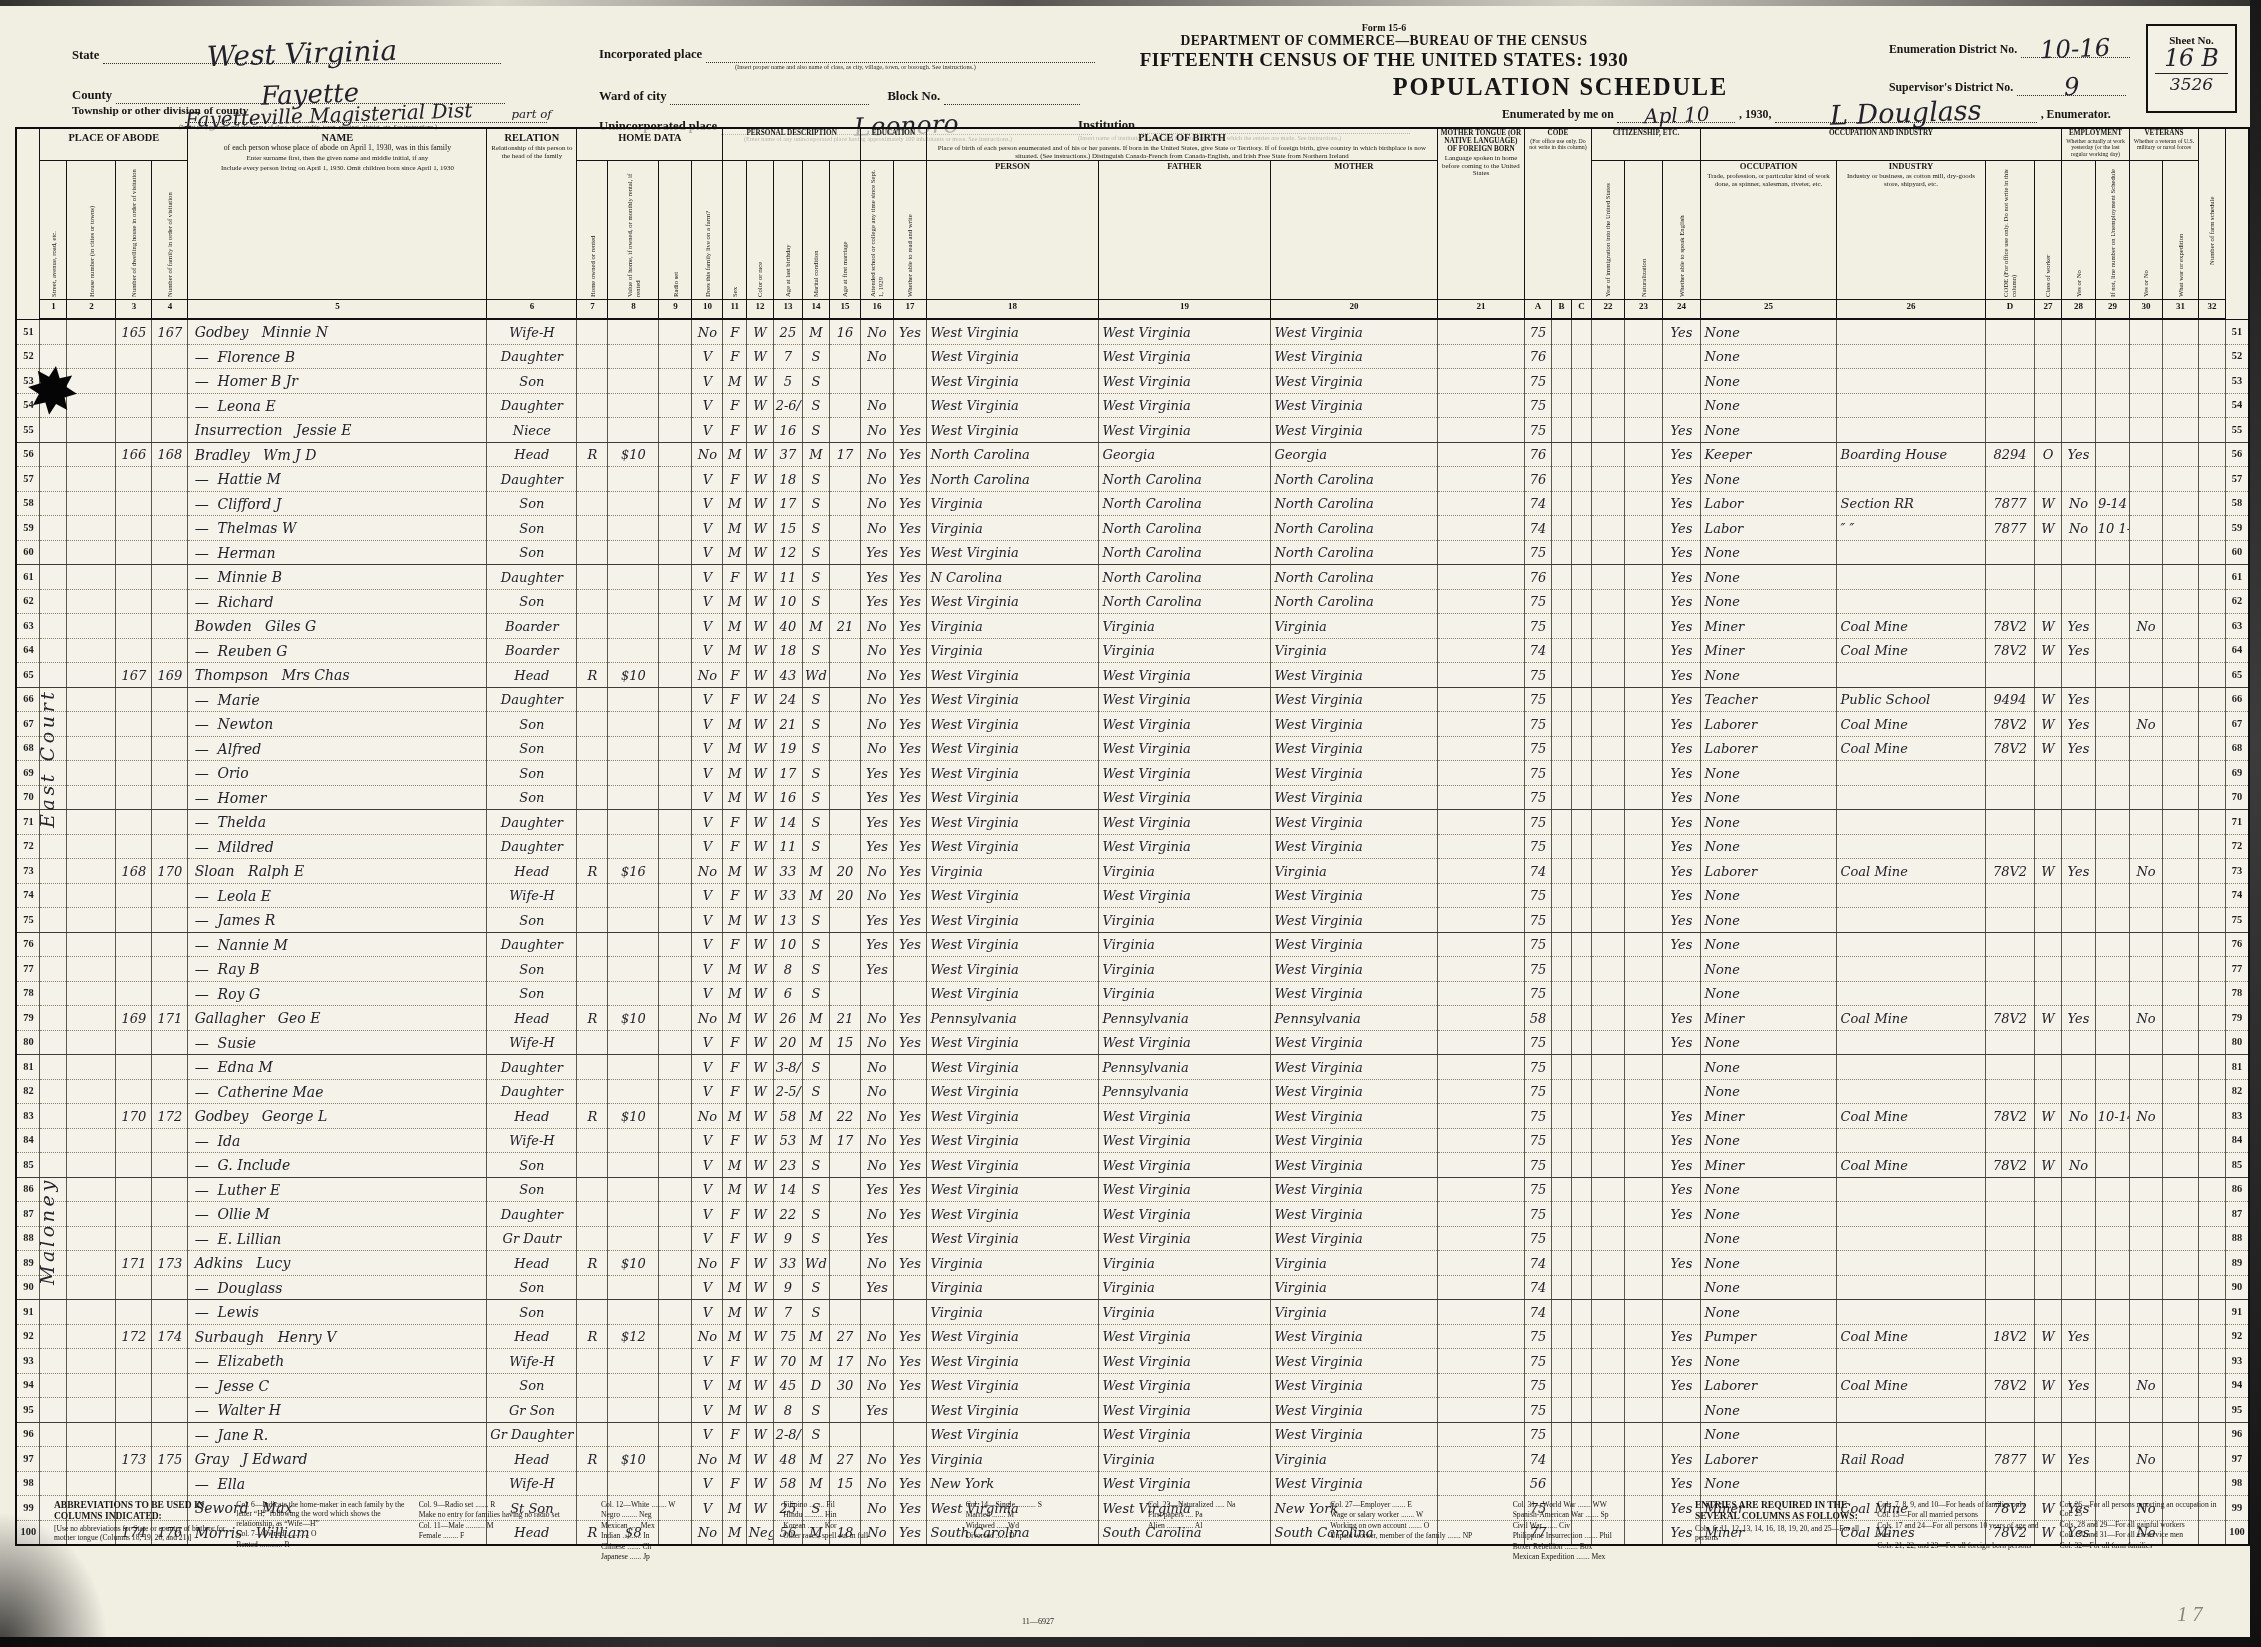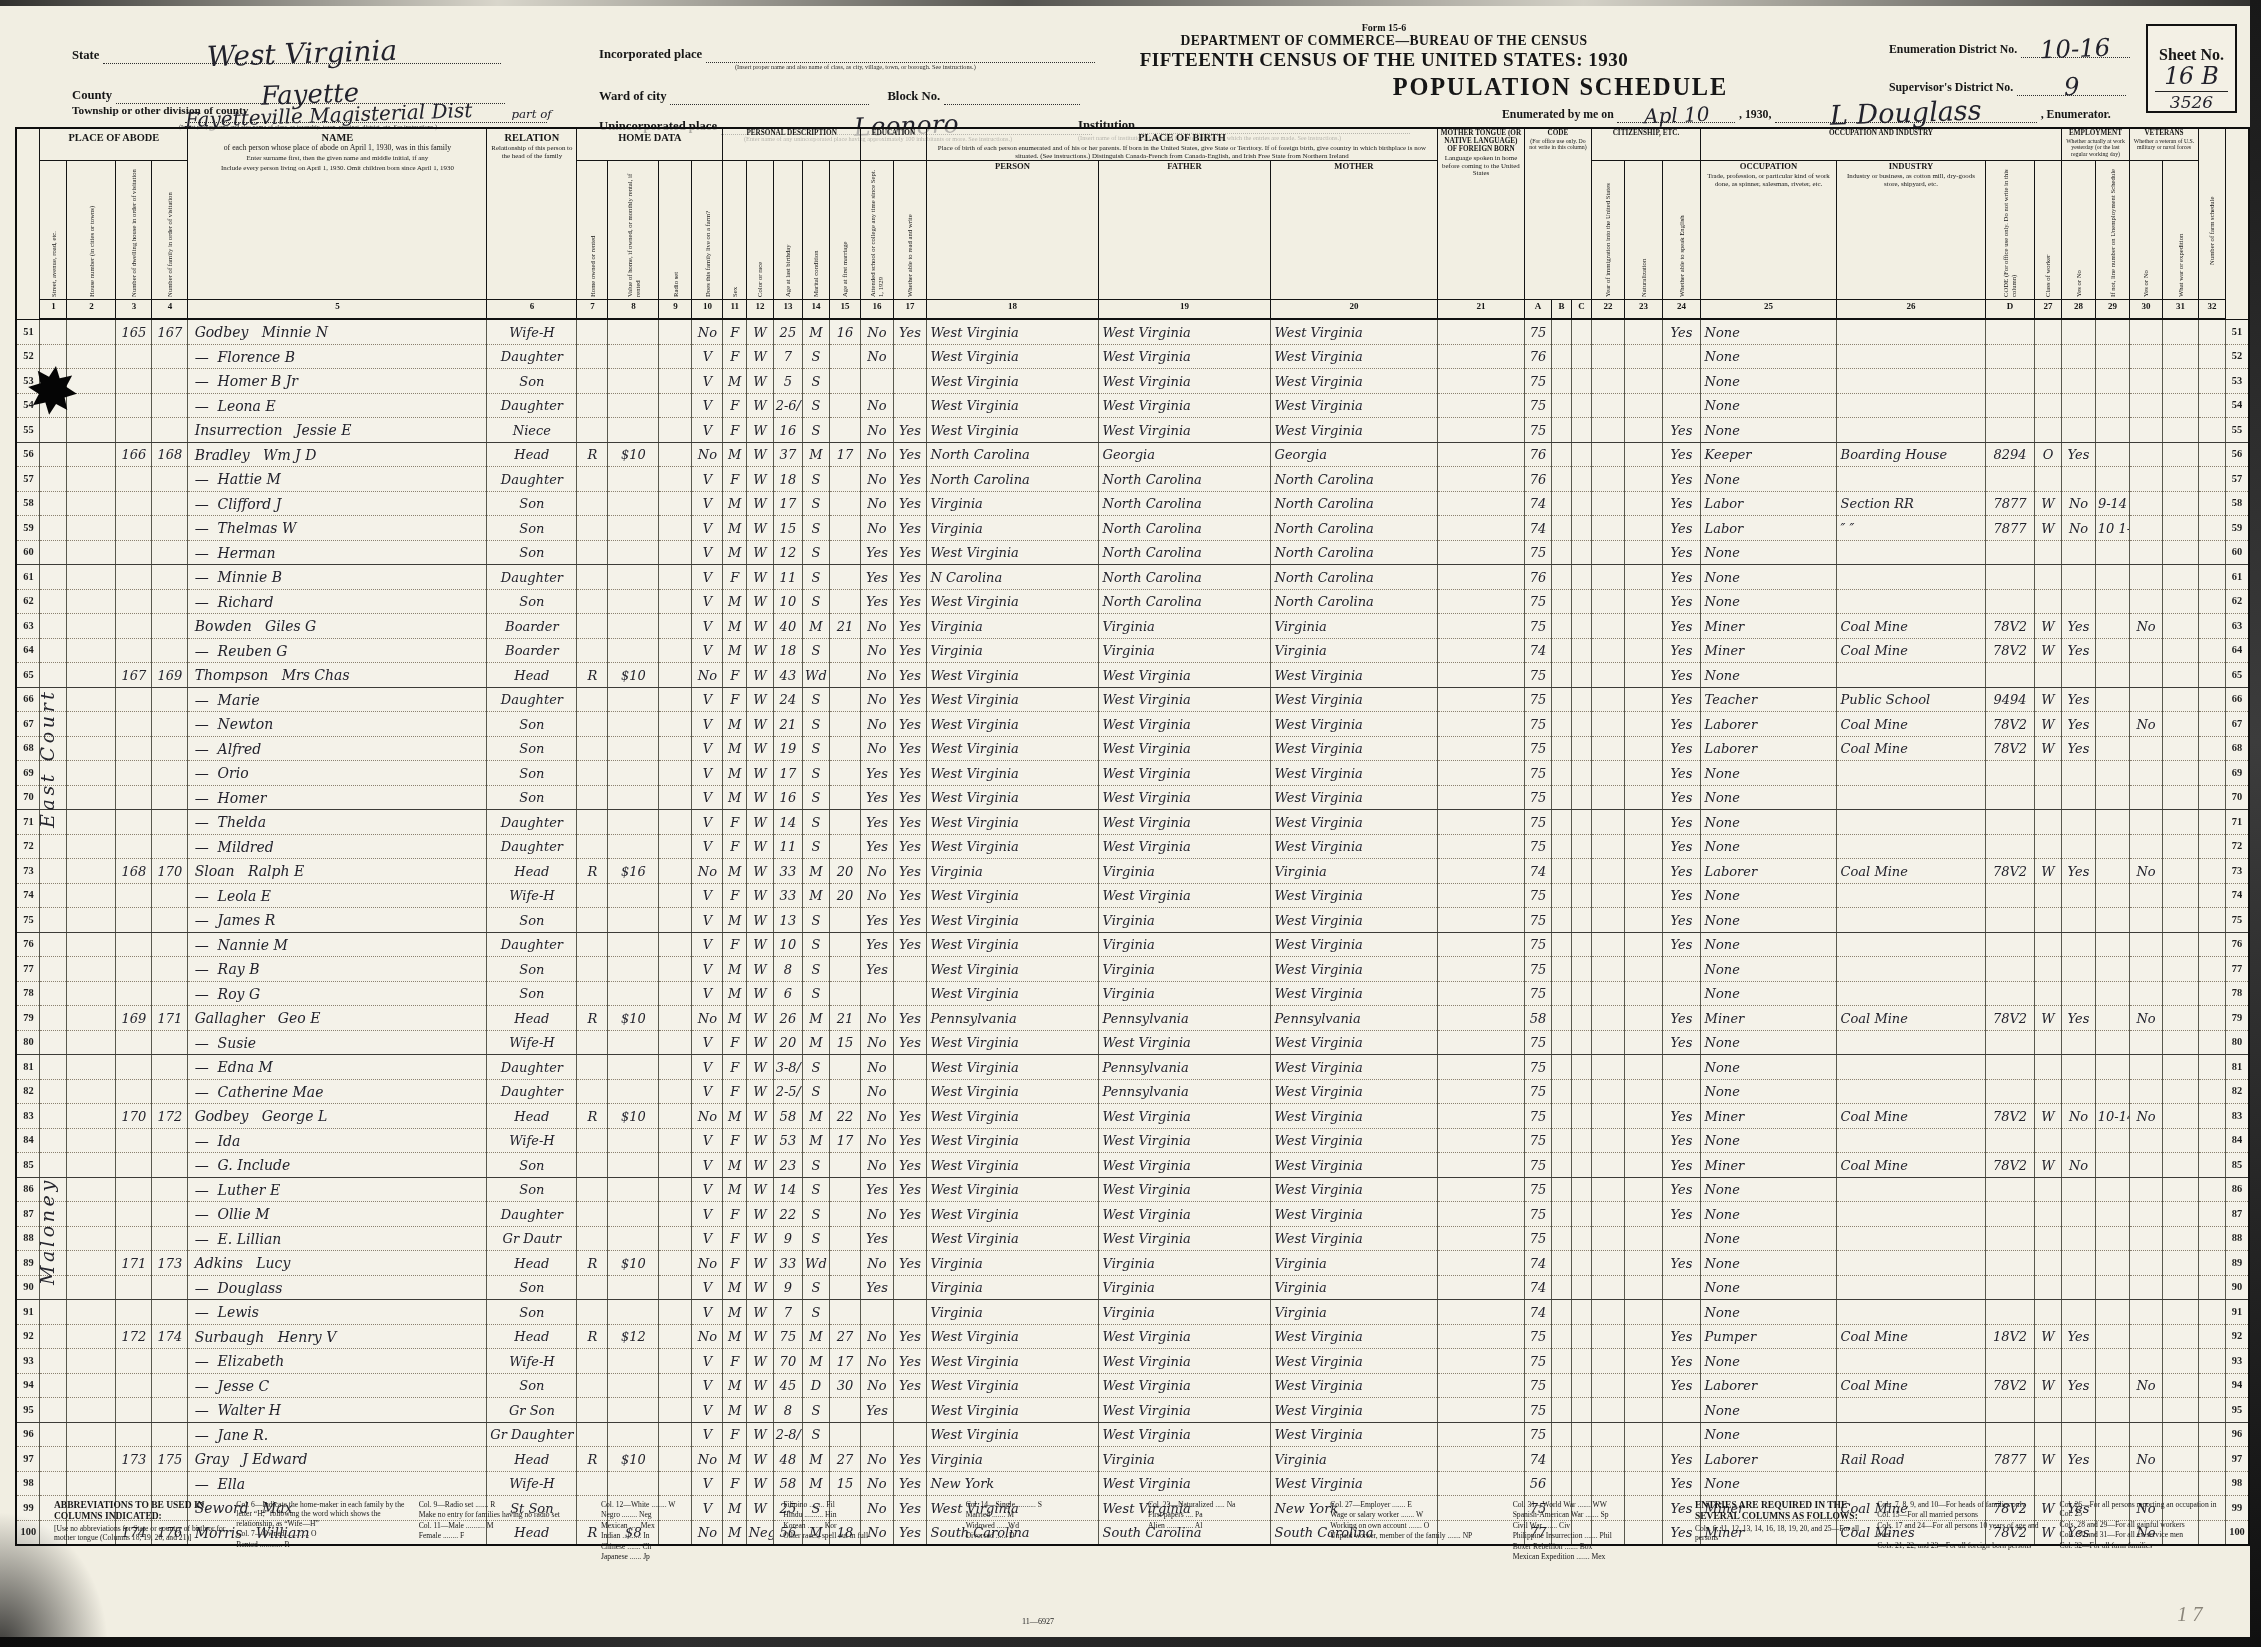--- a/index.html
+++ b/index.html
@@ -25,21 +25,21 @@
   .note{font-size:6.3px;color:#2b2b2b;}
   .fline{display:inline-block;border-bottom:1.8px dotted #2e2e2e;text-align:center;vertical-align:baseline;}
   .hv{font-size:24.4px;line-height:.6;position:relative;top:3.6px;transform:rotate(-2deg);display:inline-block;}
   .hv-sm{font-size:20px;}
   .ctr{text-align:center;}
   .ttl-form{font-size:10px;font-weight:bold;}
   .ttl-dept{font-size:13.6px;font-weight:bold;letter-spacing:0.5px;}
   .ttl-census{font-size:19px;font-weight:bold;letter-spacing:0.5px;}
   .ttl-sched{font-size:24.4px;font-weight:bold;letter-spacing:1.8px;margin-top:1.8px;text-align:right;}
   .sheetbox{position:absolute;left:2146px;top:23.5px;width:87px;height:85px;border:2.3px solid #111;background:#f3f0e5;text-align:center;z-index:30;}
-  .sheetbox .slbl{font-size:16px;font-weight:bold;padding-top:20px;}
+  .sheetbox .slbl{font-size:11px;font-weight:bold;padding-top:8px;}
   .sheetbox .sval{font-size:23.5px;line-height:1;border-bottom:1.8px solid #222;margin:1.8px 7.2px 0 7.2px;padding-bottom:1.8px;}
   .sheetbox .sstamp{font-size:17px;line-height:1.2;}
 
   
   .twrap{position:absolute;left:15.4px;top:127px;z-index:10;}
   table.census{border-collapse:collapse;table-layout:fixed;width:2231px;border:2.7px solid #0e0e0e;background:rgba(255,255,255,.25);}
   thead th{border:0.9px solid #141414;font-weight:normal;padding:0 0.9px;vertical-align:top;overflow:hidden;background:rgba(240,236,224,.6);}
   .gt{font-weight:bold;font-size:10.4px;padding-top:3px;}
   .gts{font-weight:bold;font-size:7.2px;}
   .hd{font-size:6.9px;line-height:1.12;padding:0.9px;}

